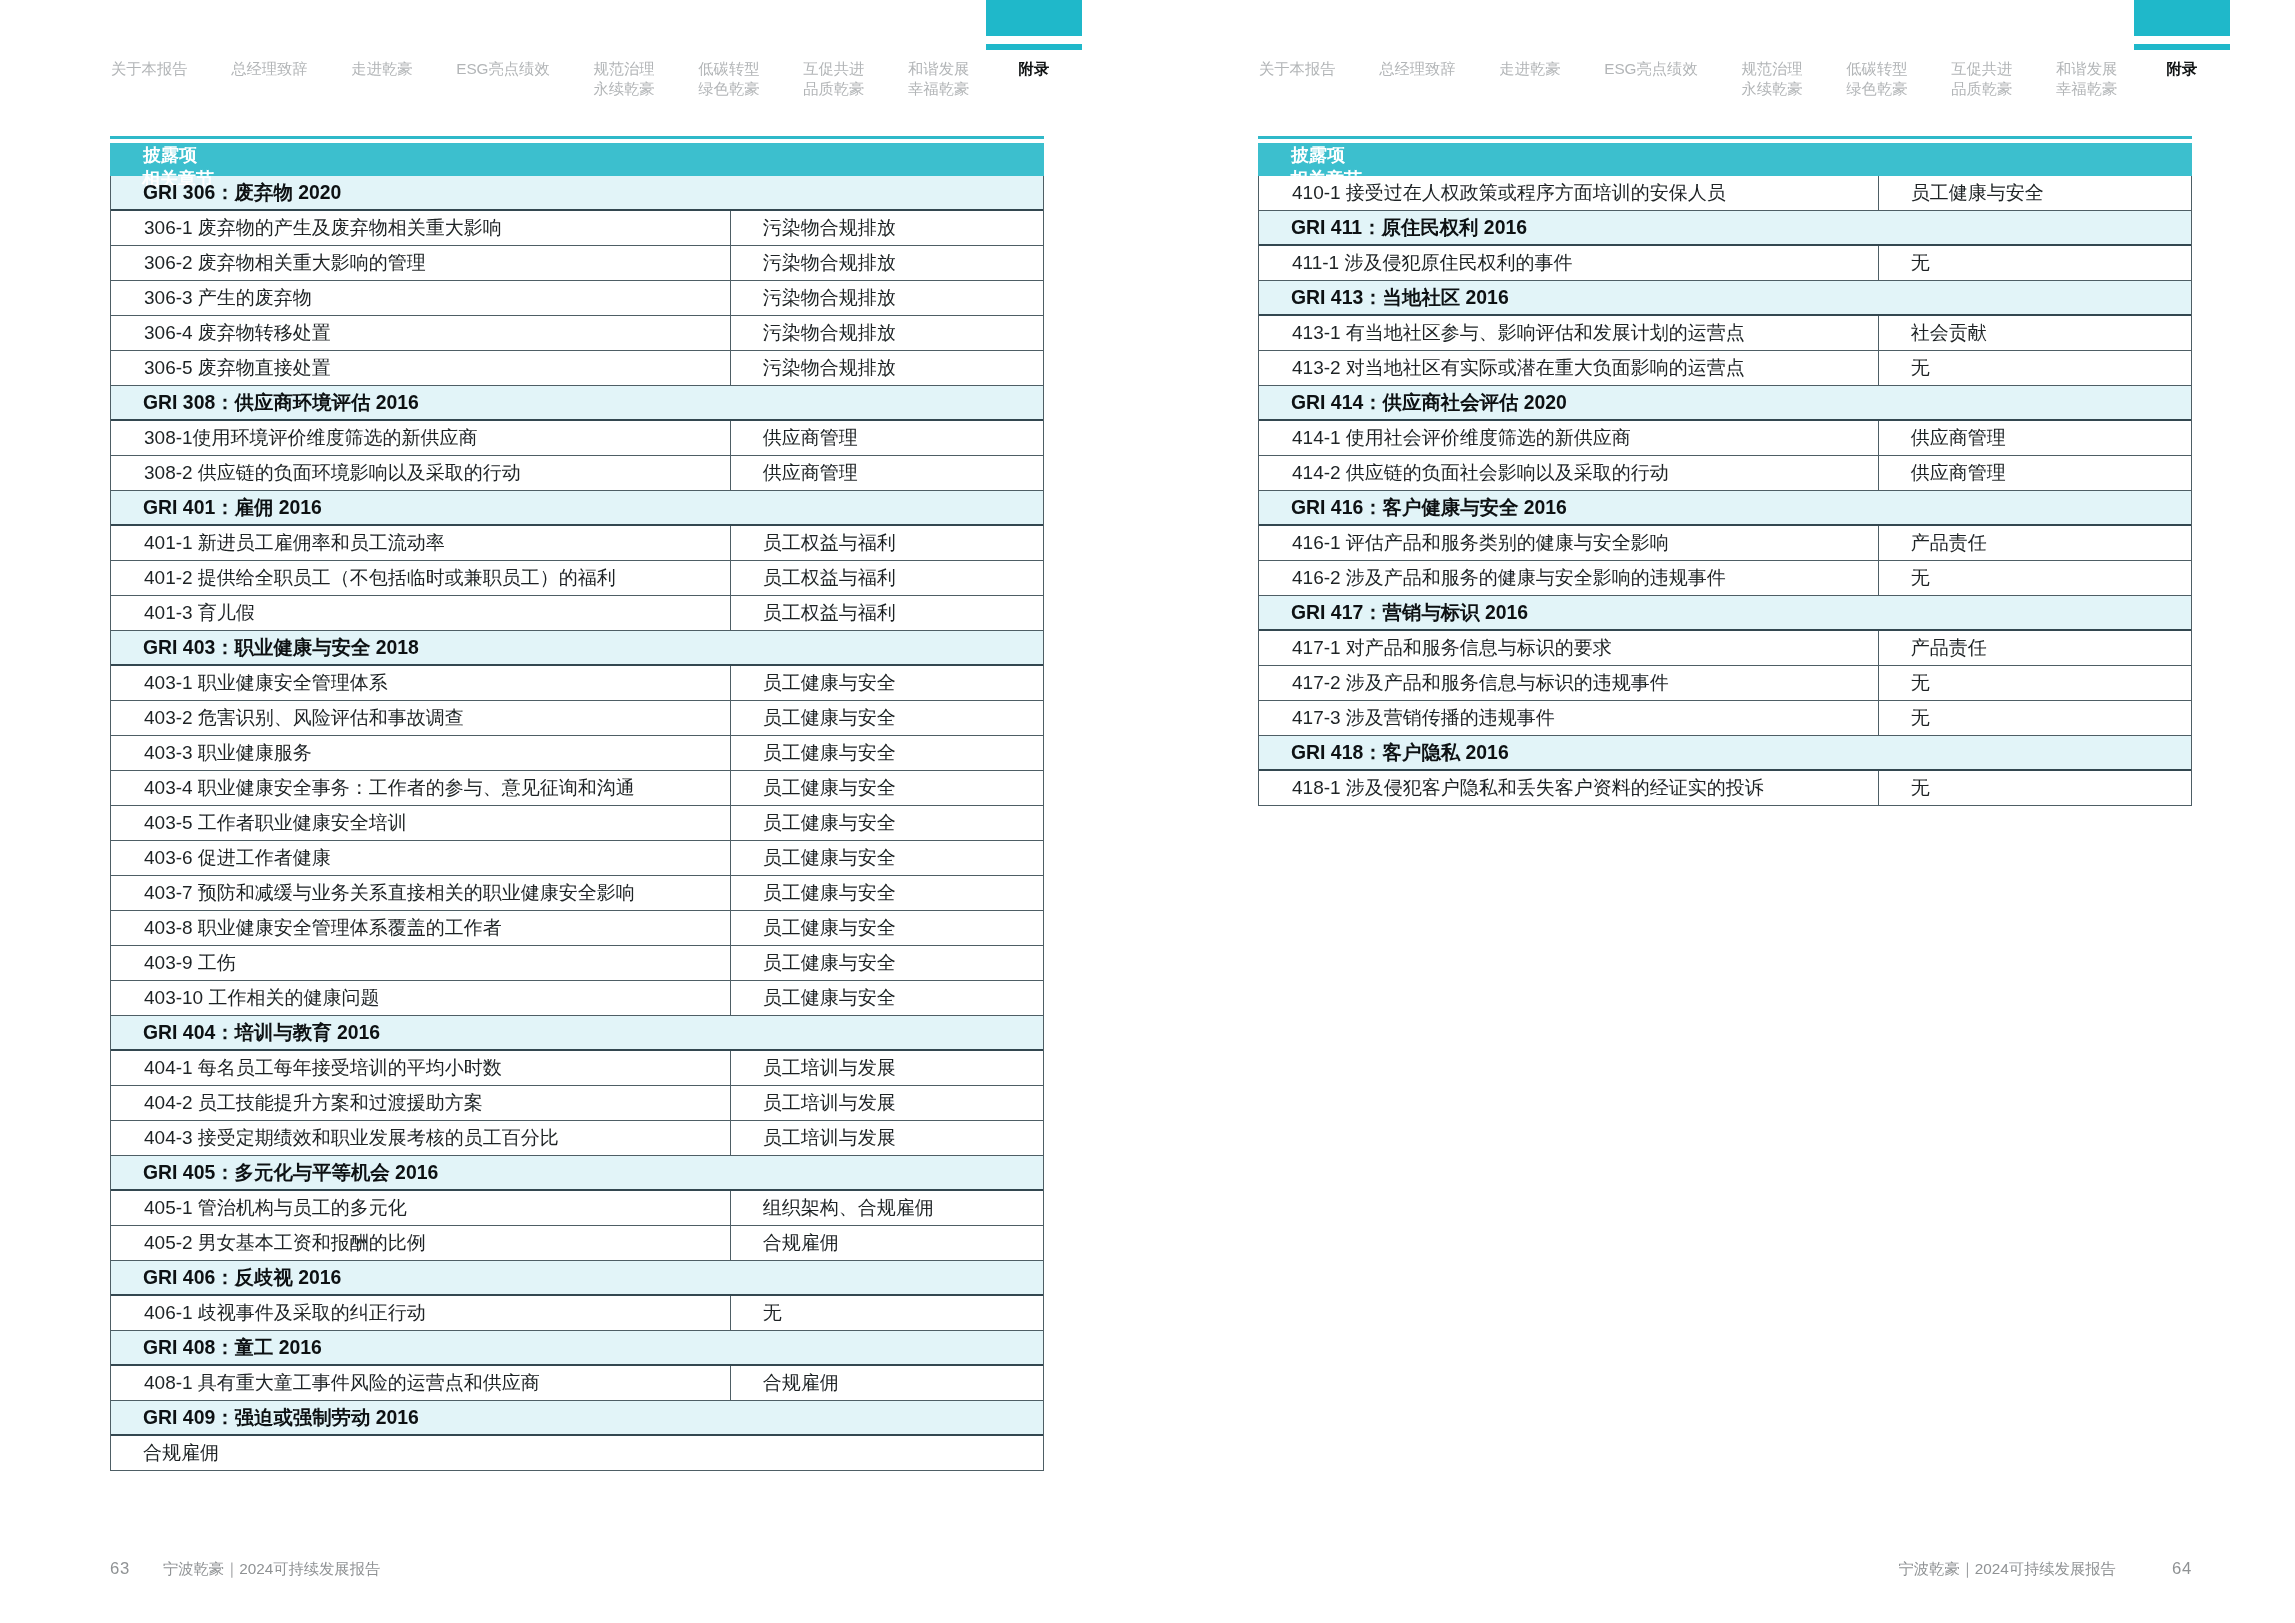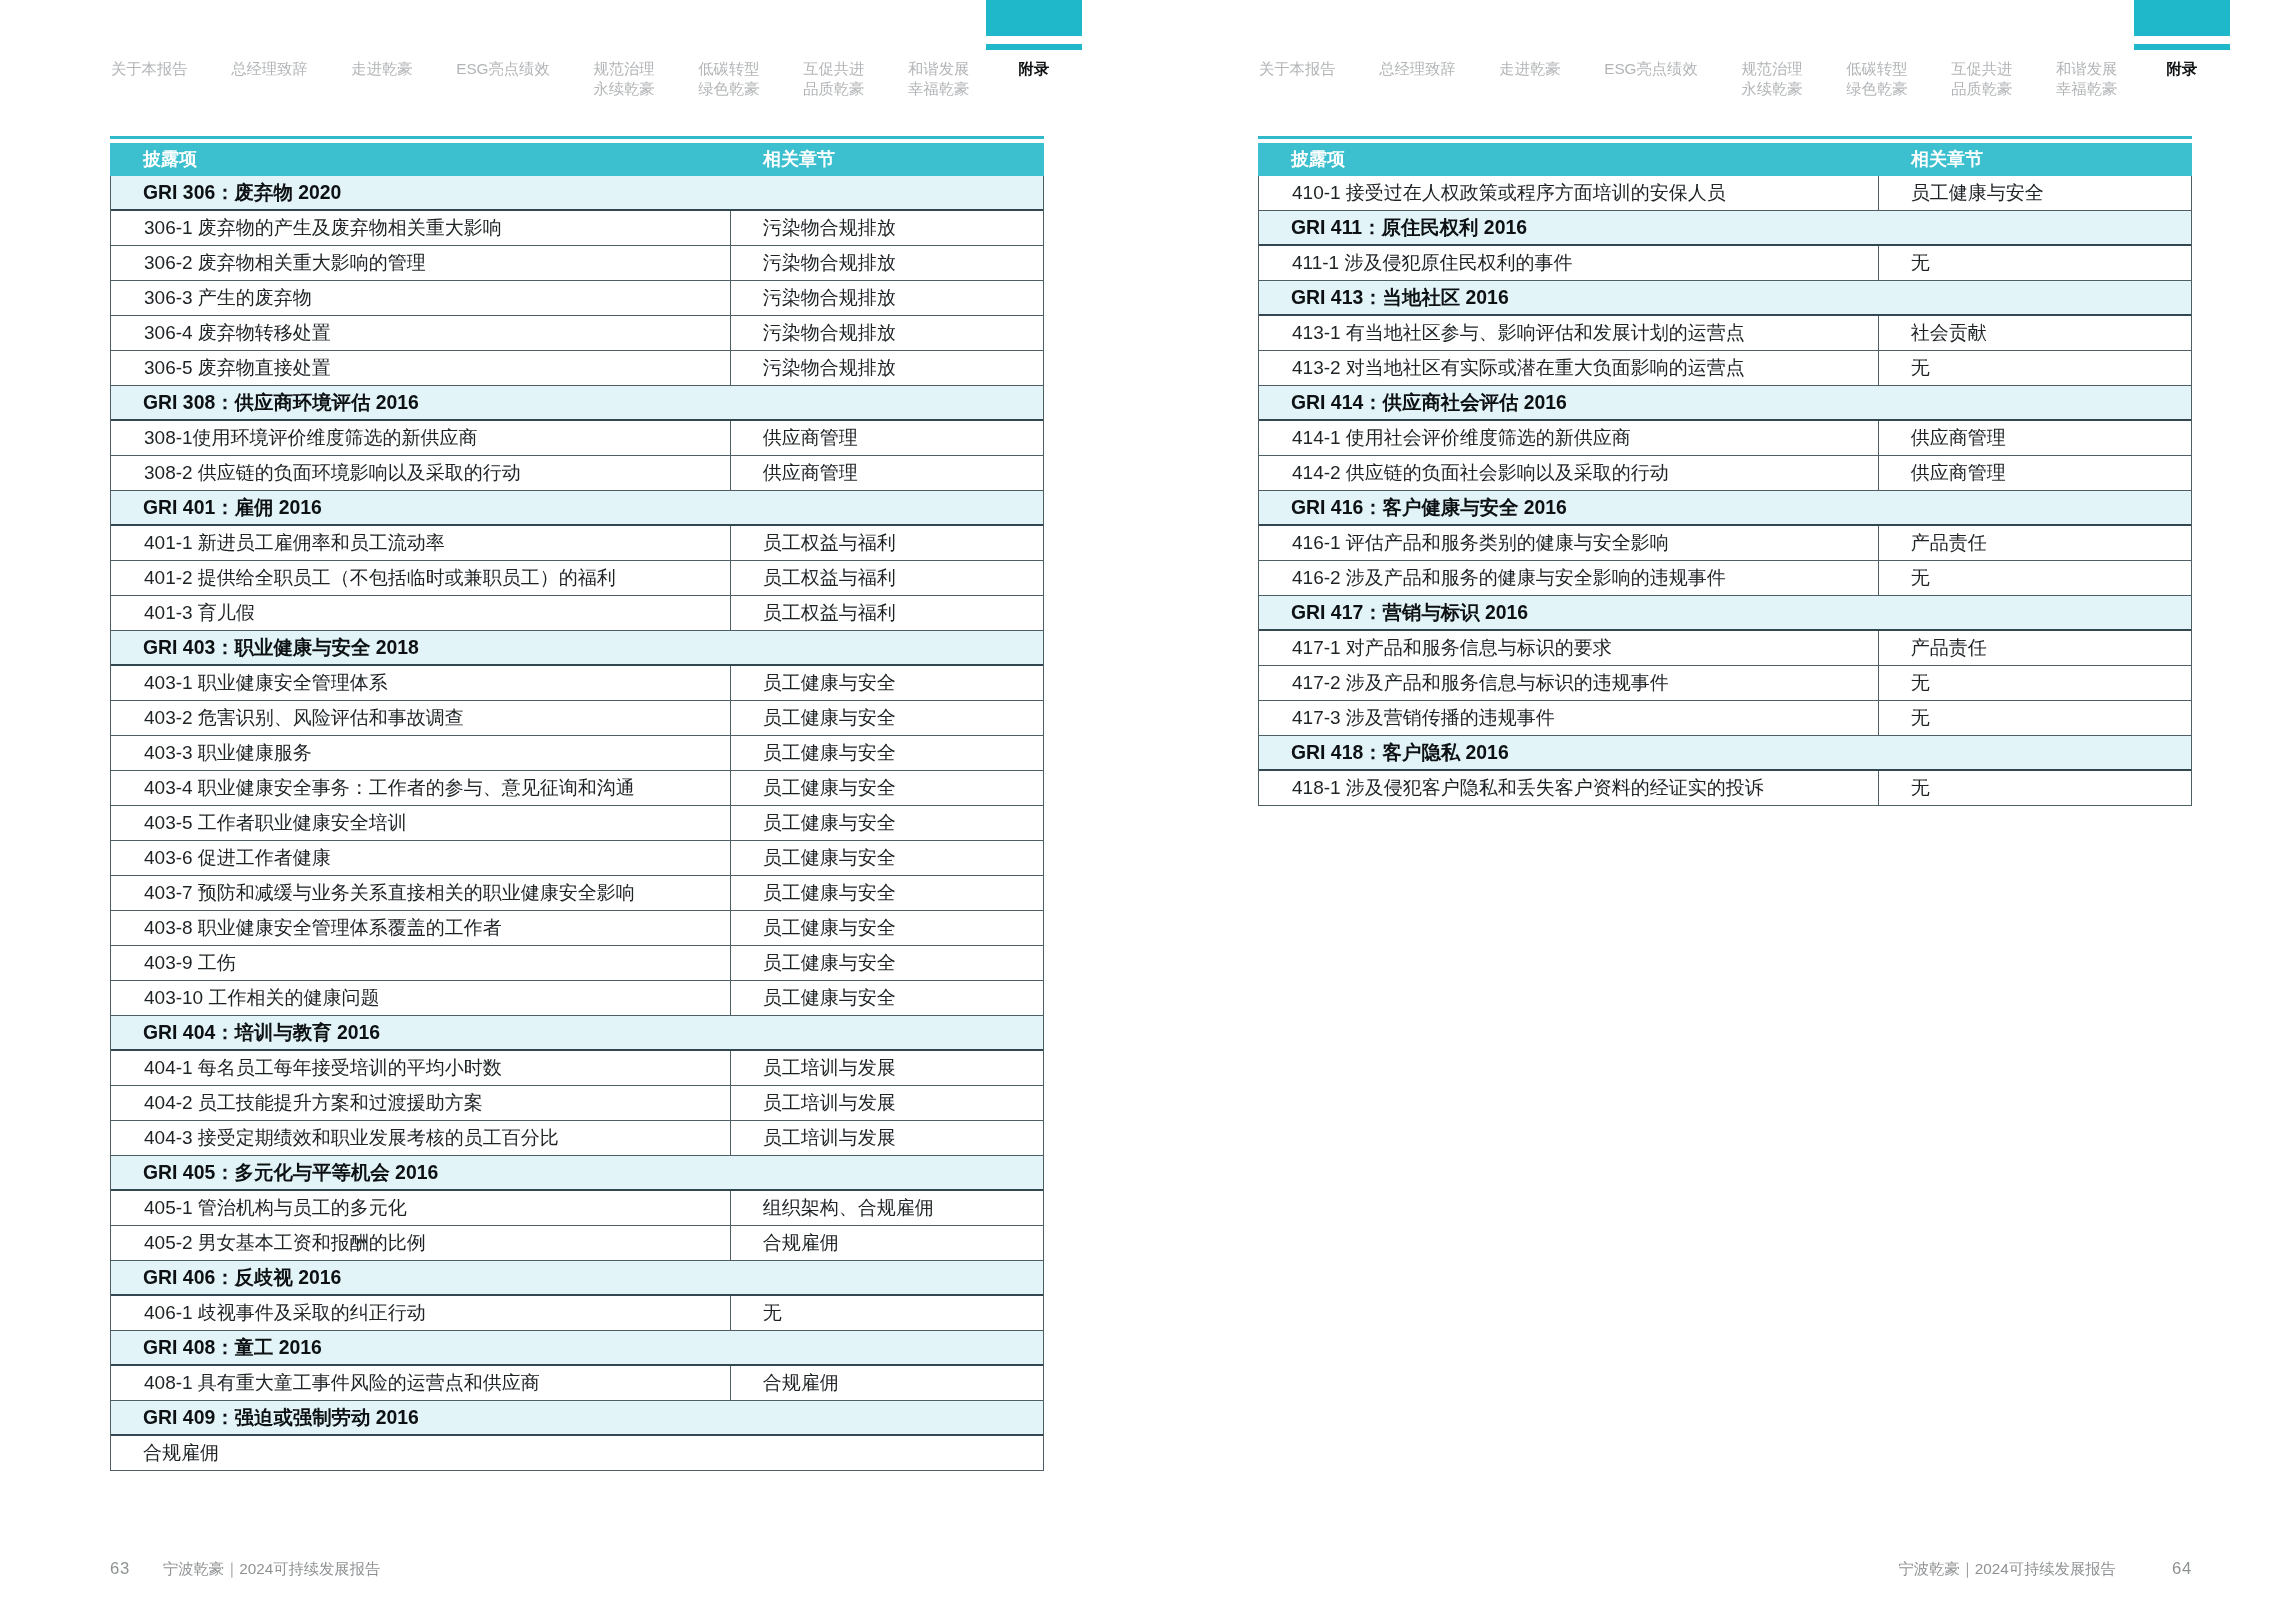--- a/index.html
+++ b/index.html
@@ -20,21 +20,21 @@
        background:#1fb8ca;}
   .tab-block{top:0;width:96px;height:36px;}
   .tab-underline{top:44px;width:96px;height:6.2px;}
   .tab[data-active="true"] .tab-label{color:#101314;font-weight:bold;}
   .tab[data-active="true"] .tab-block,
   .tab[data-active="true"] .tab-underline{display:block;}
 
   
   .gri-table{position:absolute;top:136px;left:110px;width:934px;}
   .table-toprule{height:2.8px;background:#2fb9c9;margin-bottom:4.2px;}
-  .thead{display:flex;height:33px;background:#3cbfce;color:#ffffff;font-weight:bold;font-size:18px;}
+  .thead{display:flex;height:33px;background:#3cbfce;color:#ffffff;font-weight:bold;font-size:18px;flex-direction:column;}
   .thead .hcell{display:flex;align-items:center;}
   .hcol1{width:66.5%;padding-left:33px;box-sizing:border-box;}
   .hcol2{flex:1;padding-left:32px;}
   .tbody{border-left:1.4px solid #4e5e65;border-right:1.4px solid #4e5e65;}
   .section-row{height:35px;display:flex;align-items:center;background:#e2f4f8;
       border-bottom:2.1px solid #334750;box-sizing:border-box;
       font-weight:bold;font-size:19.4px;color:#0d1113;padding-left:32px;}
   .item-row{height:35px;display:flex;align-items:stretch;background:#ffffff;
       border-bottom:1.4px solid #4e5e65;box-sizing:border-box;font-size:19px;color:#1d2224;}
   .cell{display:flex;align-items:center;box-sizing:border-box;}
@@ -422,21 +422,21 @@
               </div>
 
               <div class="item-row">
                 <div class="cell col1">413-2 对当地社区有实际或潜在重大负面影响的运营点</div>
                 <div class="cell col2">无</div>
               </div>
             </div>
         </div>
 
         <div>
-          <div class="section-row">GRI 414：供应商社会评估 2016</div>
+          <div class="section-row">GRI 414：供应商社会评估 2020</div>
           <div>
 
               <div class="item-row">
                 <div class="cell col1">414-1 使用社会评价维度筛选的新供应商</div>
                 <div class="cell col2">供应商管理</div>
               </div>
 
               <div class="item-row">
                 <div class="cell col1">414-2 供应链的负面社会影响以及采取的行动</div>
                 <div class="cell col2">供应商管理</div>

